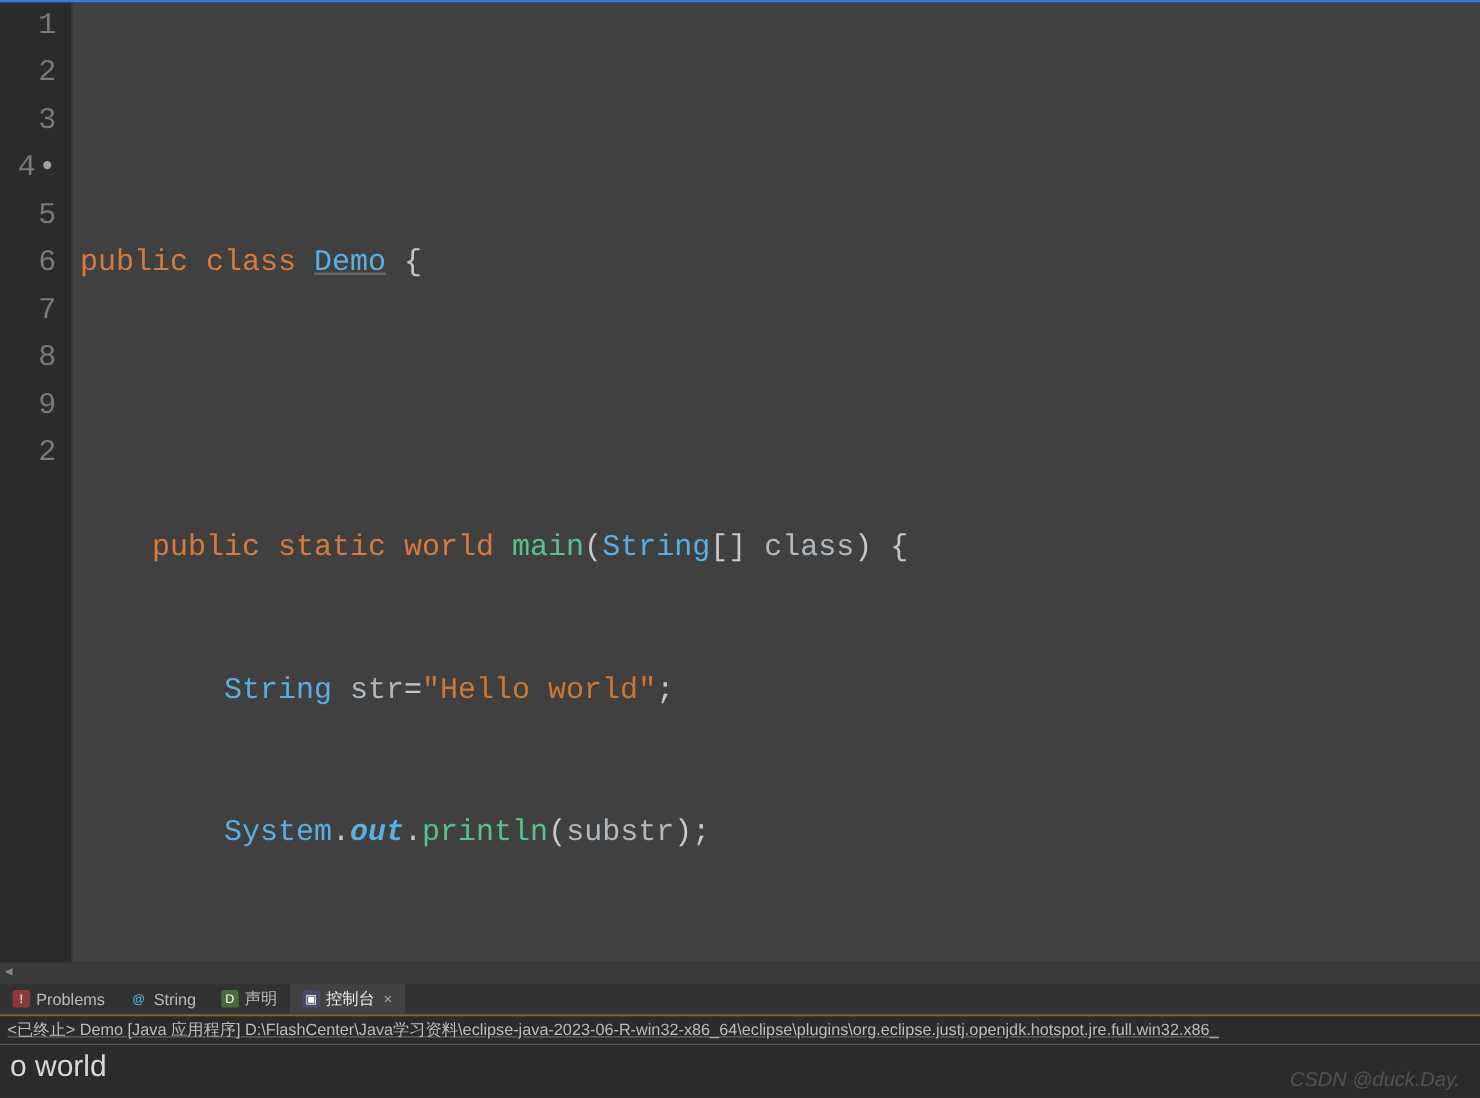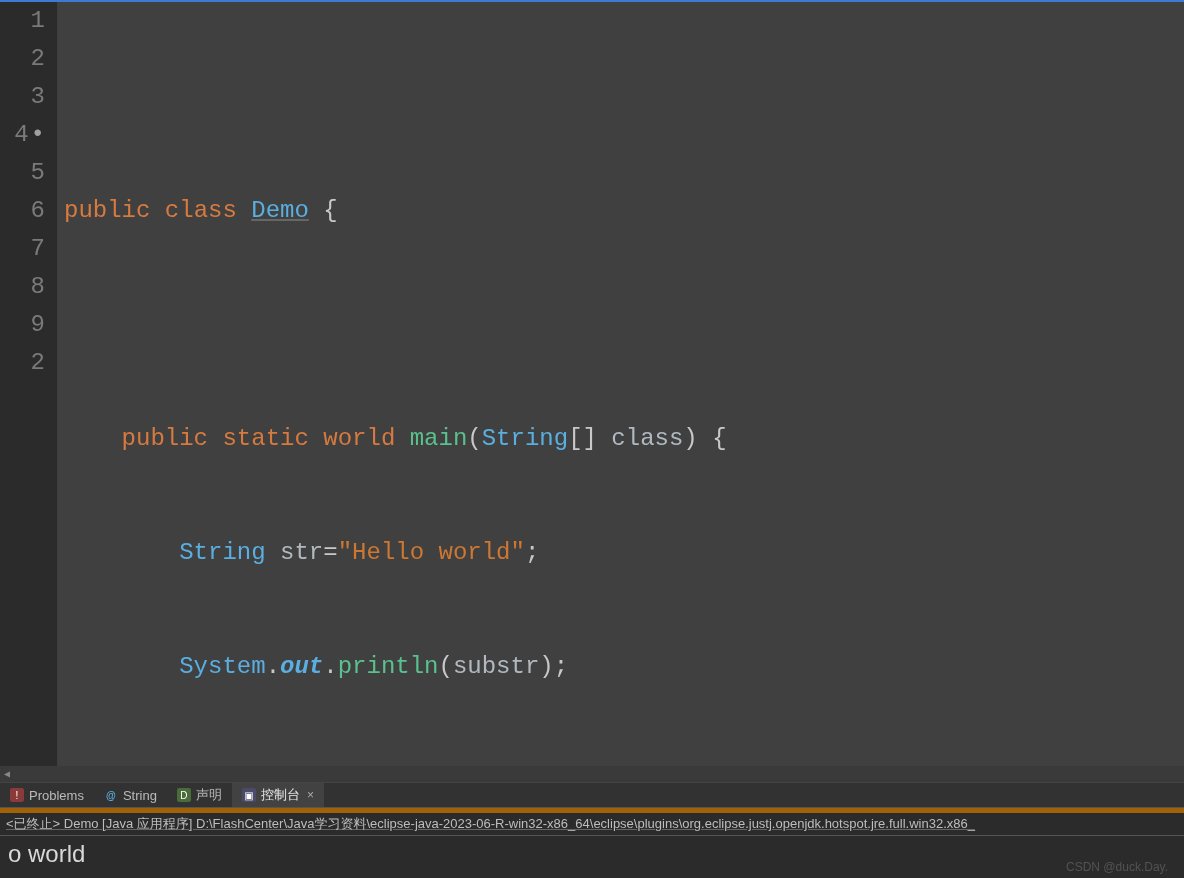--- a/index.html
+++ b/index.html
@@ -115,21 +115,21 @@
     font-size: 10px;
     border-radius: 2px;
   }
   .icon-problems { background: #8b3a3a; color: #fff; }
   .icon-javadoc { color: #5aaee0; font-weight: bold; }
   .icon-decl { background: #4a6b3a; color: #fff; }
   .icon-console { background: #4a4a6a; color: #fff; }
 
   .console-pane {
     background: #2b2b2b;
-    border-top: 5px solid #a16207;
+    border-top: 1px solid #a16207;
   }
   .console-status {
     font-family: "Segoe UI", Tahoma, sans-serif;
     font-size: 13px;
     color: #bdbdbd;
     padding: 2px 6px;
     white-space: nowrap;
     overflow: hidden;
     border-bottom: 1px solid #555;
     text-decoration: underline;
@@ -140,22 +140,23 @@
     font-size: 24px;
     padding: 4px 8px 10px 8px;
     color: #d8d8d8;
     min-height: 42px;
   }
   .watermark {
     position: absolute;
     right: 16px;
     bottom: 4px;
     font-family: Tahoma, sans-serif;
-    font-size: 12px;
+    font-size: 16px;
     color: rgba(200,200,200,0.25);
+    font-style: italic;
   }
 </style>
 </head>
 <body>
 
 <div class="editor-pane">
   <div class="code-area">
     <div class="gutter">
       <div class="ln">1</div>
       <div class="ln">2</div>

